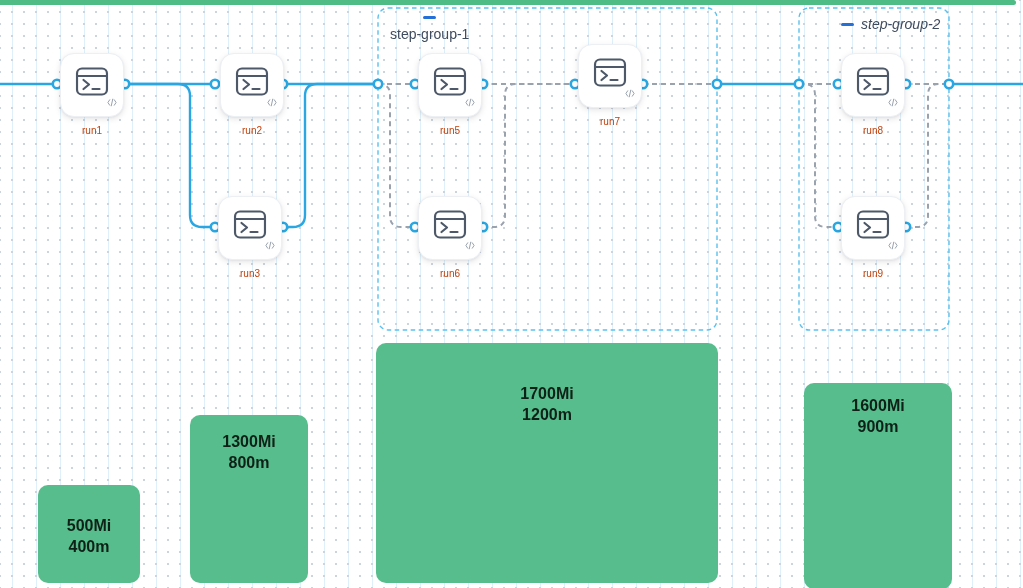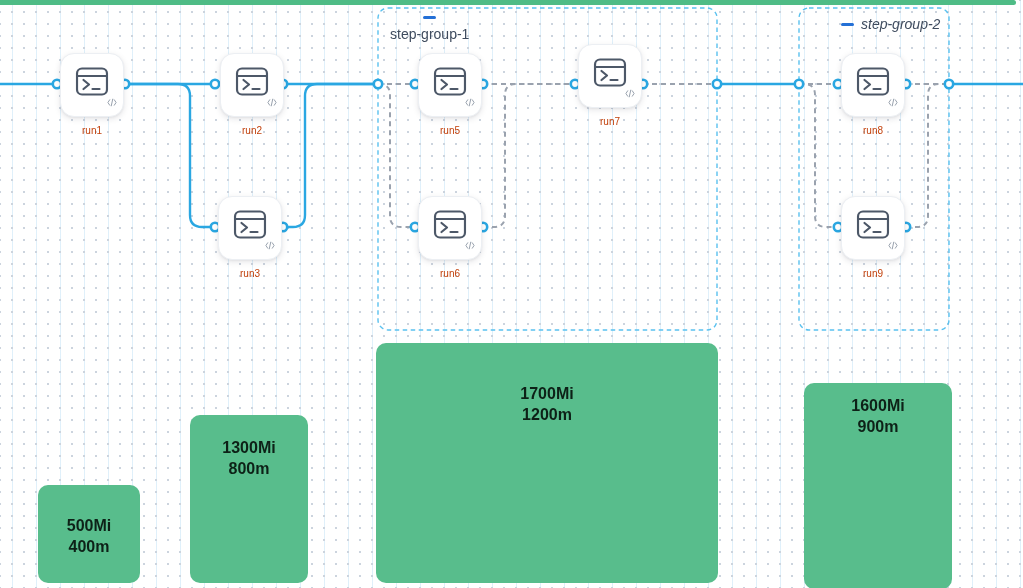--- a/index.html
+++ b/index.html
@@ -205,21 +205,21 @@
         </svg></span>
     <span class="nlabel">run9</span>
   </div>
 
   <div class="divider"></div>
 
   <div class="bar" style="left:38px;  top:485px; width:102px; height:98px;  padding-top:30px;">
     <span>500Mi</span>
     <span>400m</span>
   </div>
-  <div class="bar" style="left:190px; top:415px; width:118px; height:168px; padding-top:22px;">
+  <div class="bar" style="left:190px; top:415px; width:118px; height:168px; padding-top:16px;">
     <span>1300Mi</span>
     <span>800m</span>
   </div>
   <div class="bar" style="left:376px; top:343px; width:342px; height:240px; padding-top:40px;">
     <span>1700Mi</span>
     <span>1200m</span>
   </div>
   <div class="bar" style="left:804px; top:377px; width:148px; height:206px; padding-top:12px;margin-top:6px;">
     <span>1600Mi</span>
     <span>900m</span>

